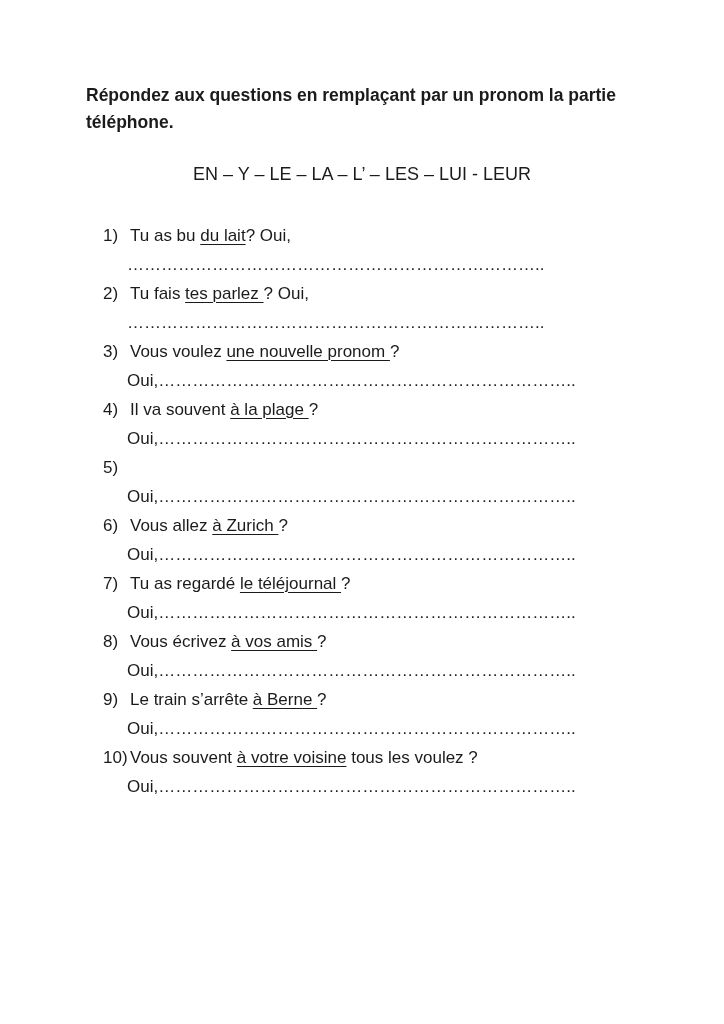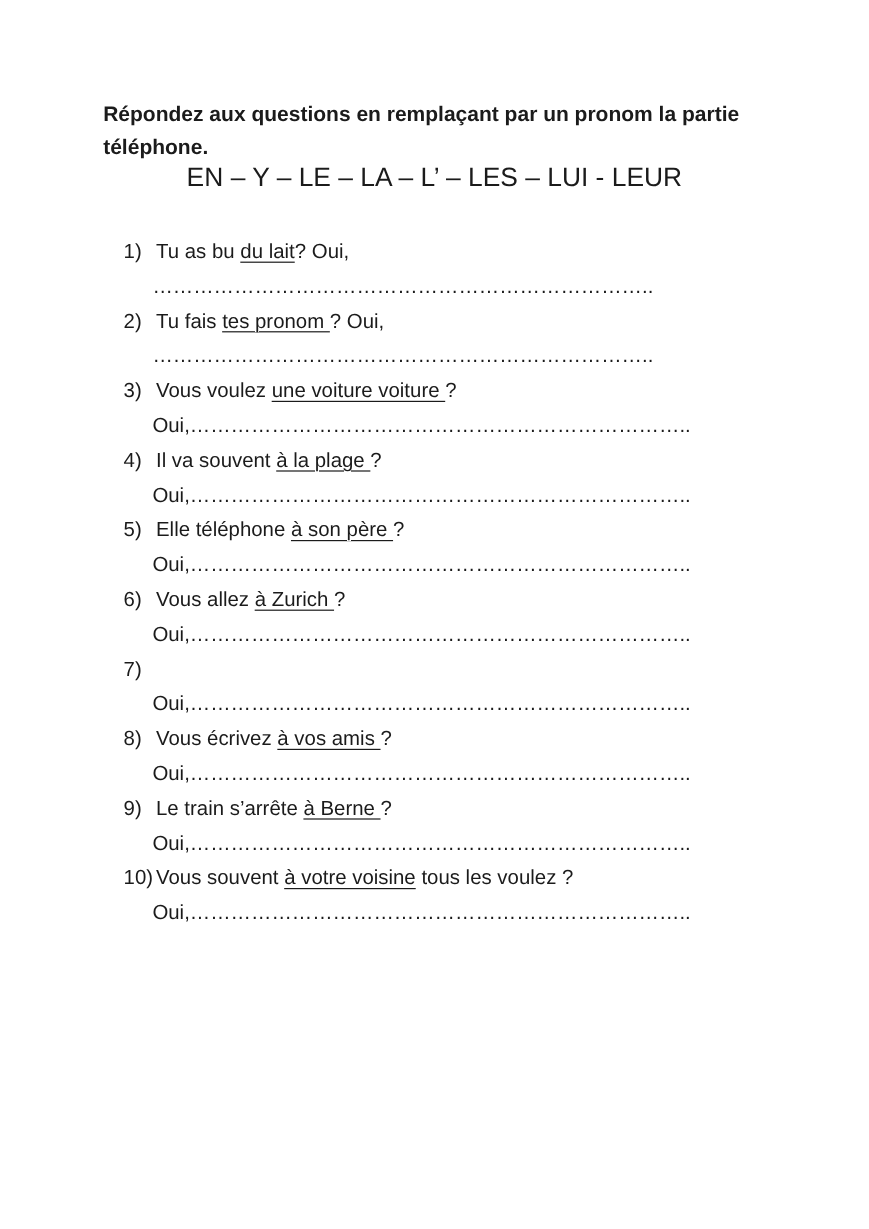--- a/index.html
+++ b/index.html
@@ -20,24 +20,25 @@
   .content {
     padding: 82px 86px 0 86px;
   }
   .title-line {
     font-weight: bold;
     font-size: 17.5px;
     line-height: 26.5px;
     white-space: nowrap;
   }
   .pronoun-bank {
-    font-size: 22px;
+    font-size: 18px;
     line-height: 26.5px;
     text-align: center;
     white-space: nowrap;
+    margin-top: 26px;
   }
   .questions {
     margin: 33px 0 0 17px;
     font-size: 17px;
     line-height: 29px;
   }
   .q-line {
     display: flex;
     white-space: pre;
   }
@@ -73,56 +74,56 @@
     <div class="questions">
   <div class="q-item">
     <div class="q-line">
       <span class="q-num">1)</span><span class="q-text"><span class="q-pre">Tu as bu </span><span class="u">du lait</span><span class="q-post">? Oui,</span></span>
     </div>
     <div class="answer-line">………………………………………………………………..</div>
   </div>
 
   <div class="q-item">
     <div class="q-line">
-      <span class="q-num">2)</span><span class="q-text"><span class="q-pre">Tu fais </span><span class="u">tes pronom </span><span class="q-post">? Oui,</span></span>
+      <span class="q-num">2)</span><span class="q-text"><span class="q-pre">Tu fais </span><span class="u">tes parlez </span><span class="q-post">? Oui,</span></span>
     </div>
     <div class="answer-line">………………………………………………………………..</div>
   </div>
 
   <div class="q-item">
     <div class="q-line">
-      <span class="q-num">3)</span><span class="q-text"><span class="q-pre">Vous voulez </span><span class="u">une voiture voiture </span><span class="q-post">?</span></span>
+      <span class="q-num">3)</span><span class="q-text"><span class="q-pre">Vous voulez </span><span class="u">une nouvelle pronom </span><span class="q-post">?</span></span>
     </div>
     <div class="answer-line">Oui,………………………………………………………………..</div>
   </div>
 
   <div class="q-item">
     <div class="q-line">
       <span class="q-num">4)</span><span class="q-text"><span class="q-pre">Il va souvent </span><span class="u">à la plage </span><span class="q-post">?</span></span>
     </div>
     <div class="answer-line">Oui,………………………………………………………………..</div>
   </div>
 
   <div class="q-item">
     <div class="q-line">
-      <span class="q-num">5)</span><span class="q-text"><span class="q-pre">Elle téléphone </span><span class="u">à son père </span><span class="q-post">?</span></span>
+      <span class="q-num">5)</span>
     </div>
     <div class="answer-line">Oui,………………………………………………………………..</div>
   </div>
 
   <div class="q-item">
     <div class="q-line">
       <span class="q-num">6)</span><span class="q-text"><span class="q-pre">Vous allez </span><span class="u">à Zurich </span><span class="q-post">?</span></span>
     </div>
     <div class="answer-line">Oui,………………………………………………………………..</div>
   </div>
 
   <div class="q-item">
     <div class="q-line">
-      <span class="q-num">7)</span>
+      <span class="q-num">7)</span><span class="q-text"><span class="q-pre">Tu as regardé </span><span class="u">le téléjournal </span><span class="q-post">?</span></span>
     </div>
     <div class="answer-line">Oui,………………………………………………………………..</div>
   </div>
 
   <div class="q-item">
     <div class="q-line">
       <span class="q-num">8)</span><span class="q-text"><span class="q-pre">Vous écrivez </span><span class="u">à vos amis </span><span class="q-post">?</span></span>
     </div>
     <div class="answer-line">Oui,………………………………………………………………..</div>
   </div>

